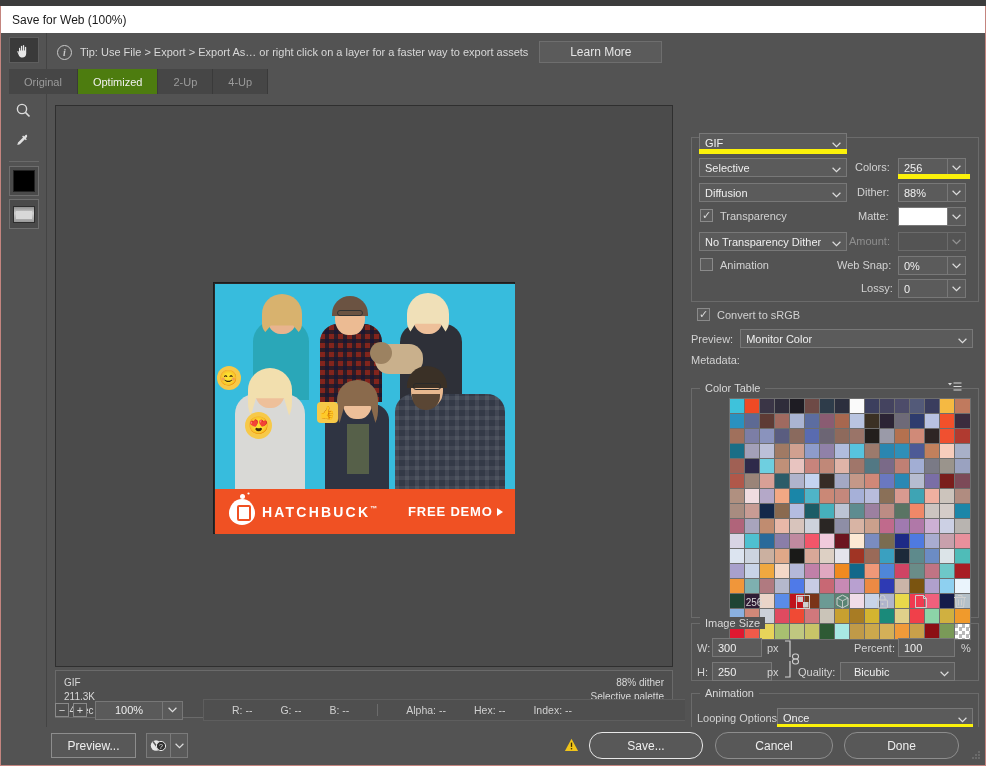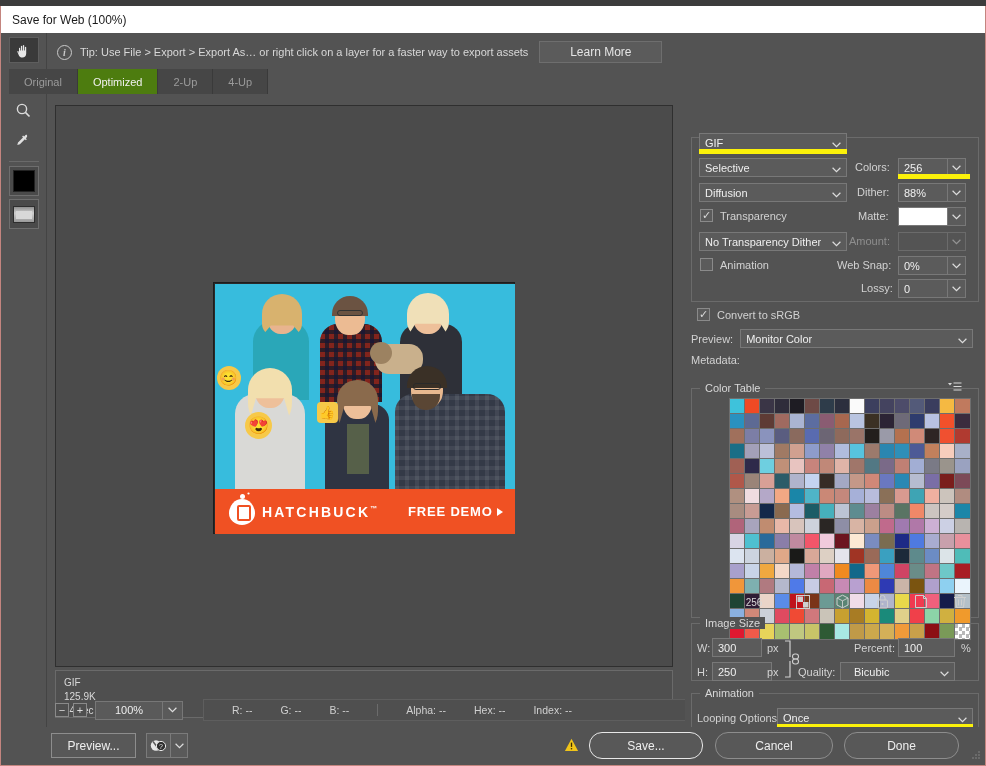--- a/index.html
+++ b/index.html
@@ -316,30 +316,35 @@
         <div class="logo-mark"></div>
         <div class="logo-text"><span>HATCHBUCK</span><span class="logo-tm">™</span></div>
         <div class="demo-text"><span>FREE DEMO</span> <span class="tri-r" style="display:inline-block;"></span></div>
       </div>
     </div>
   </div>
 
   <div class="infobox">
     <div class="left">
       <div>GIF</div>
-      <div>125.9K</div>
+      <div>211.3K</div>
       <div>
         <span>24 sec @ 56.6 Kbps</span>
         <span class="flyout">
           <svg width="12" height="9" viewBox="0 0 12 9">
               <path d="M0 1l3 0L1.5 3.2z" fill="#d8d8d8"></path>
               <path d="M4.5 1h7M4.5 4h7M4.5 7h7" stroke="#d8d8d8" stroke-width="1.1"></path>
             </svg>
         </span>
       </div>
+    </div>
+    <div class="right">
+      <div>88% dither</div>
+      <div>Selective palette</div>
+      <div>256 colors</div>
     </div>
   </div>
 
   <div class="statusbar">
     <div style="width:4px"></div>
     <div class="zoombtn">−</div>
     <div class="zoombtn">+</div>
     <div style="display:flex;">
       <div class="zoomfield">100%</div>
       <div class="zoomcaret">

